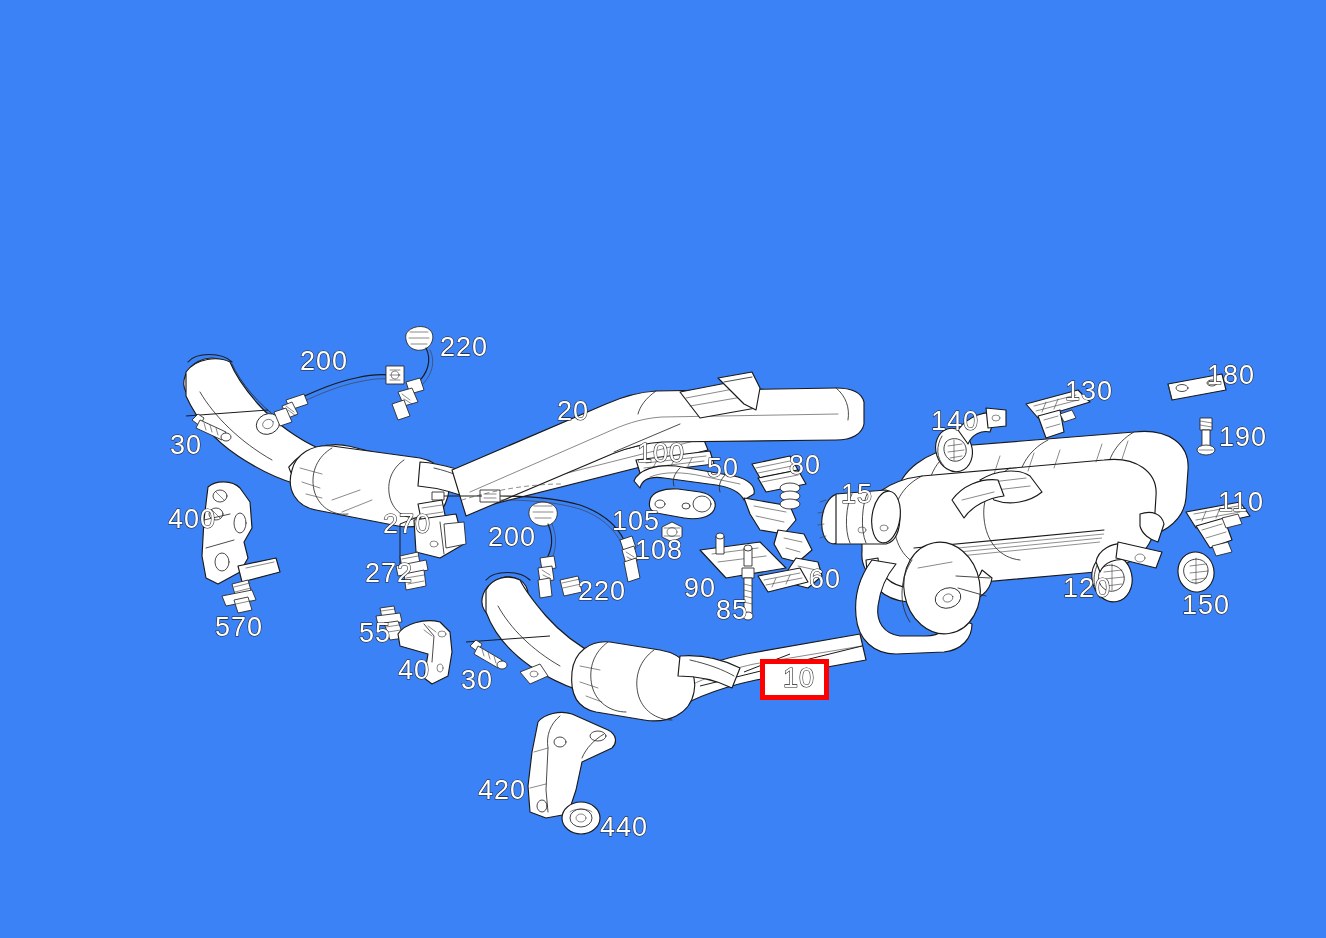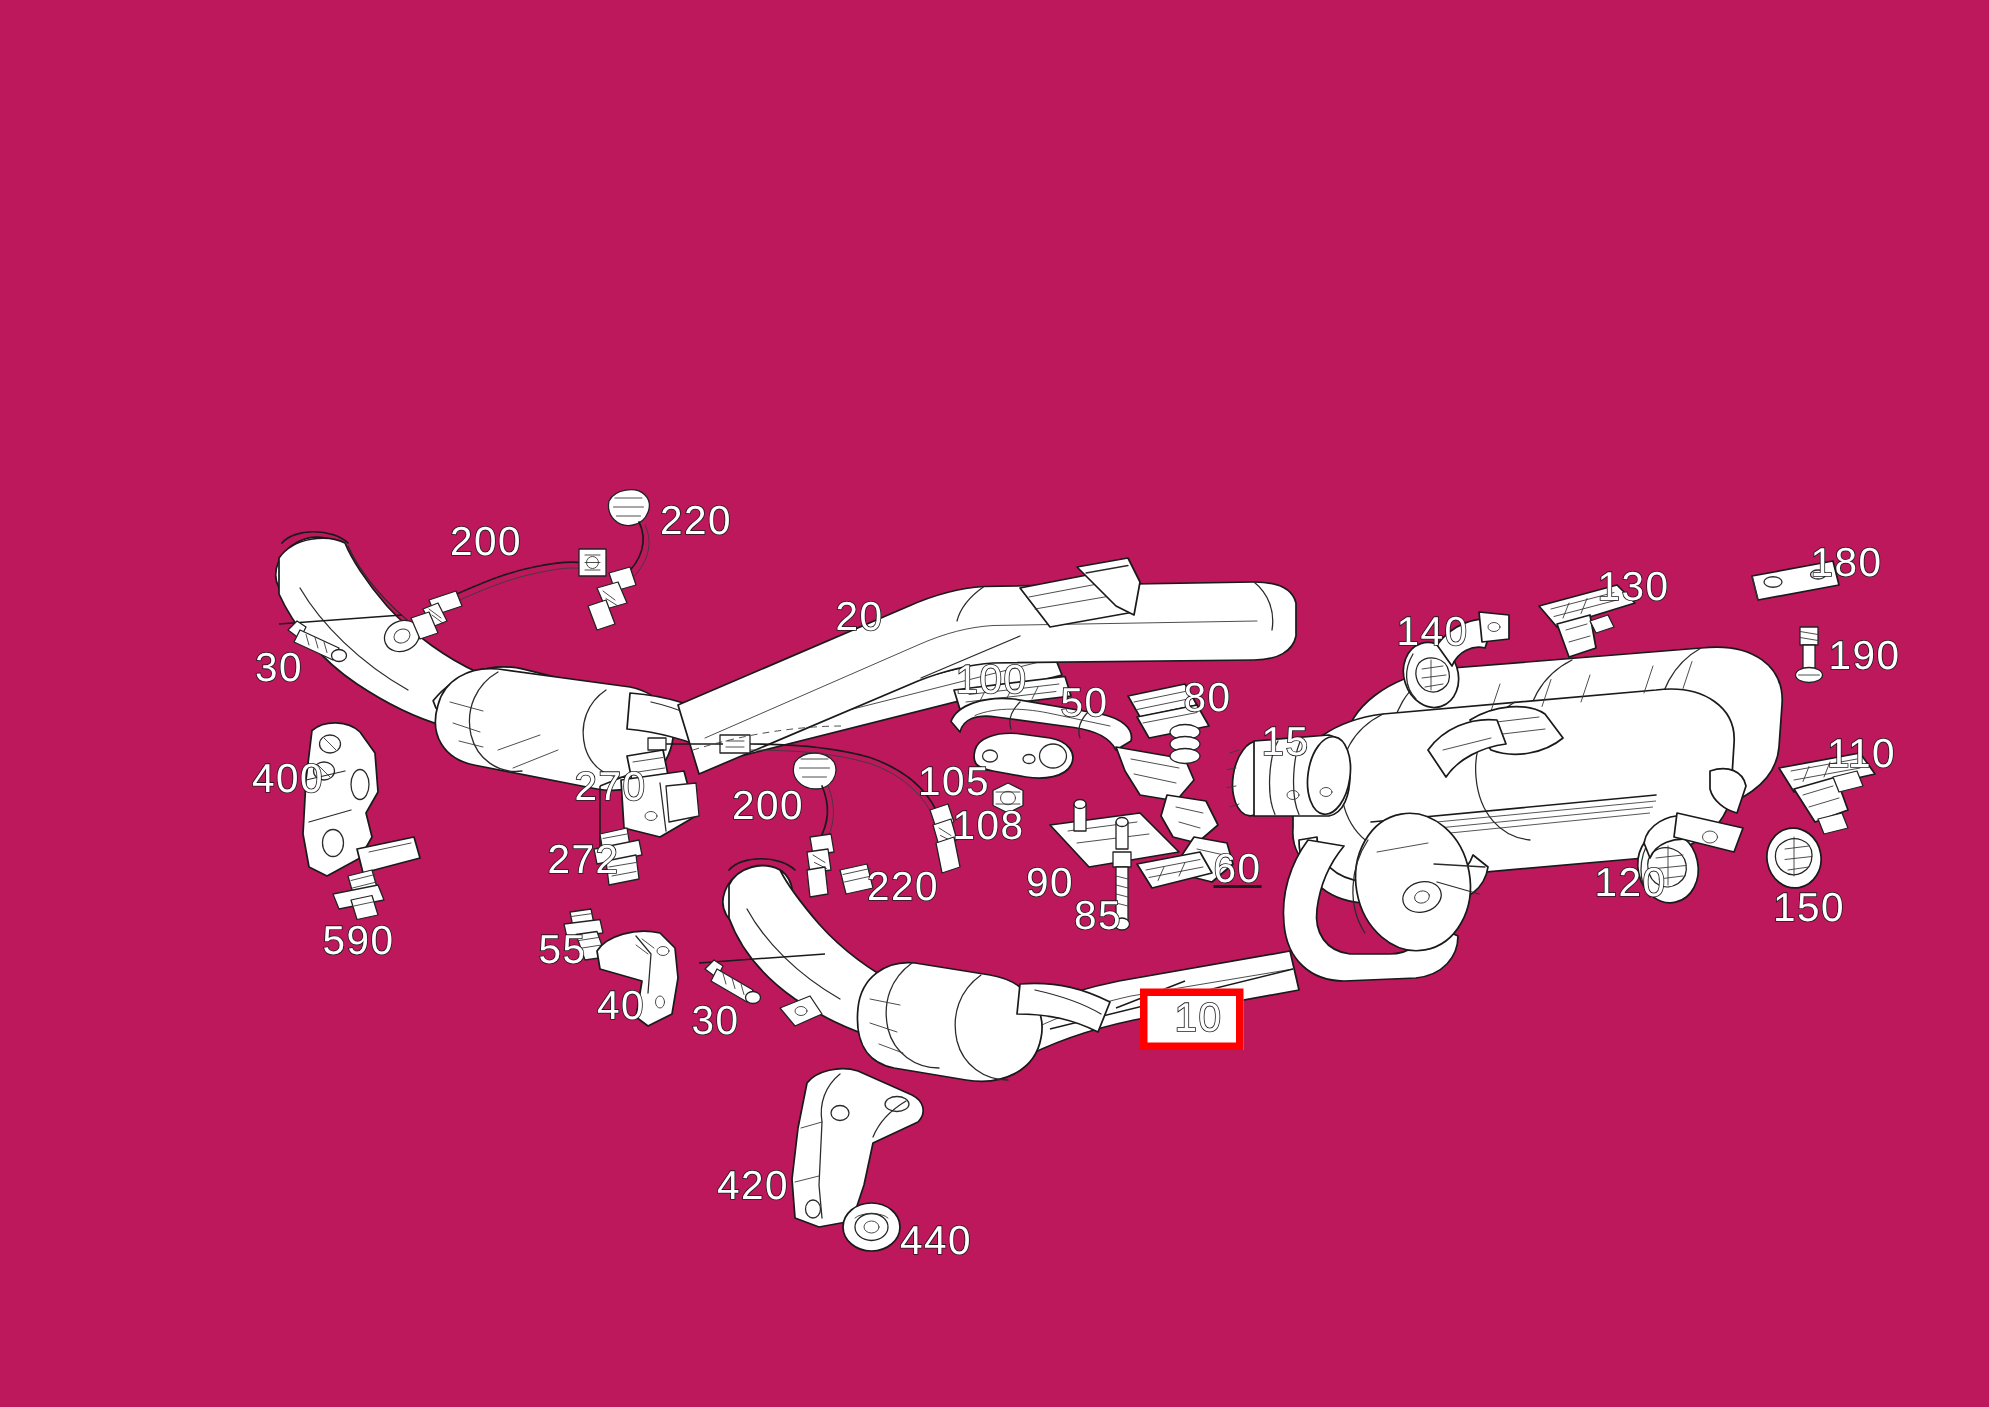--- a/index.html
+++ b/index.html
@@ -5,21 +5,21 @@
 <style>
   html,body{margin:0;padding:0;background:#ffffff;}
   body{
     width:1326px;height:938px;
     font-family:"Liberation Sans", sans-serif;
     overflow:hidden;
     position:relative;
   }
   #diagram-root{
     position:absolute;left:0;top:0;width:1326px;height:938px;
-    background:#be185d;
+    background:#3b82f6;
   }
   svg#parts-svg{display:block;width:1326px;height:938px;}
   
   .ln{fill:none;stroke:#1a1a1a;stroke-width:1.15;stroke-linejoin:round;stroke-linecap:round;}
   .ln-thin{fill:none;stroke:#2b2b2b;stroke-width:0.85;stroke-linejoin:round;stroke-linecap:round;}
   .ln-hair{fill:none;stroke:#3a3a3a;stroke-width:0.6;stroke-linejoin:round;stroke-linecap:round;}
   .leader{fill:none;stroke:#1a1a1a;stroke-width:1.0;}
   .fillw{fill:#ffffff;stroke:#1a1a1a;stroke-width:1.15;stroke-linejoin:round;}
   .fillw-thin{fill:#ffffff;stroke:#222;stroke-width:0.85;stroke-linejoin:round;}
   .hatch{fill:none;stroke:#333;stroke-width:0.55;}
@@ -515,22 +515,22 @@
   <div class="callout" style="left:168px;top:506px;">400</div>
   <div class="callout" style="left:383px;top:511px;">270</div>
   <div class="callout" style="left:612px;top:508px;">105</div>
   <div class="callout" style="left:488px;top:524px;">200</div>
   <div class="callout" style="left:635px;top:537px;">108</div>
   <div class="callout" style="left:365px;top:560px;">272</div>
   <div class="callout" style="left:1063px;top:575px;">120</div>
   <div class="callout" style="left:1182px;top:592px;">150</div>
   <div class="callout" style="left:578px;top:578px;">220</div>
   <div class="callout" style="left:684px;top:575px;">90</div>
-  <div class="callout" style="left:809px;top:566px;text-decoration:underline;">60</div>
-  <div class="callout" style="left:215px;top:614px;">590</div>
+  <div class="callout" style="left:809px;top:566px;">60</div>
+  <div class="callout" style="left:215px;top:614px;">570</div>
   <div class="callout" style="left:716px;top:597px;">85</div>
   <div class="callout" style="left:359px;top:620px;">55</div>
   <div class="callout" style="left:398px;top:657px;">40</div>
   <div class="callout" style="left:461px;top:667px;">30</div>
   <div class="callout" style="left:478px;top:777px;">420</div>
   <div class="callout" style="left:600px;top:814px;">440</div>
 
   <div class="callout hl" style="left:760px;top:659px;">10</div>
 
 </div>

